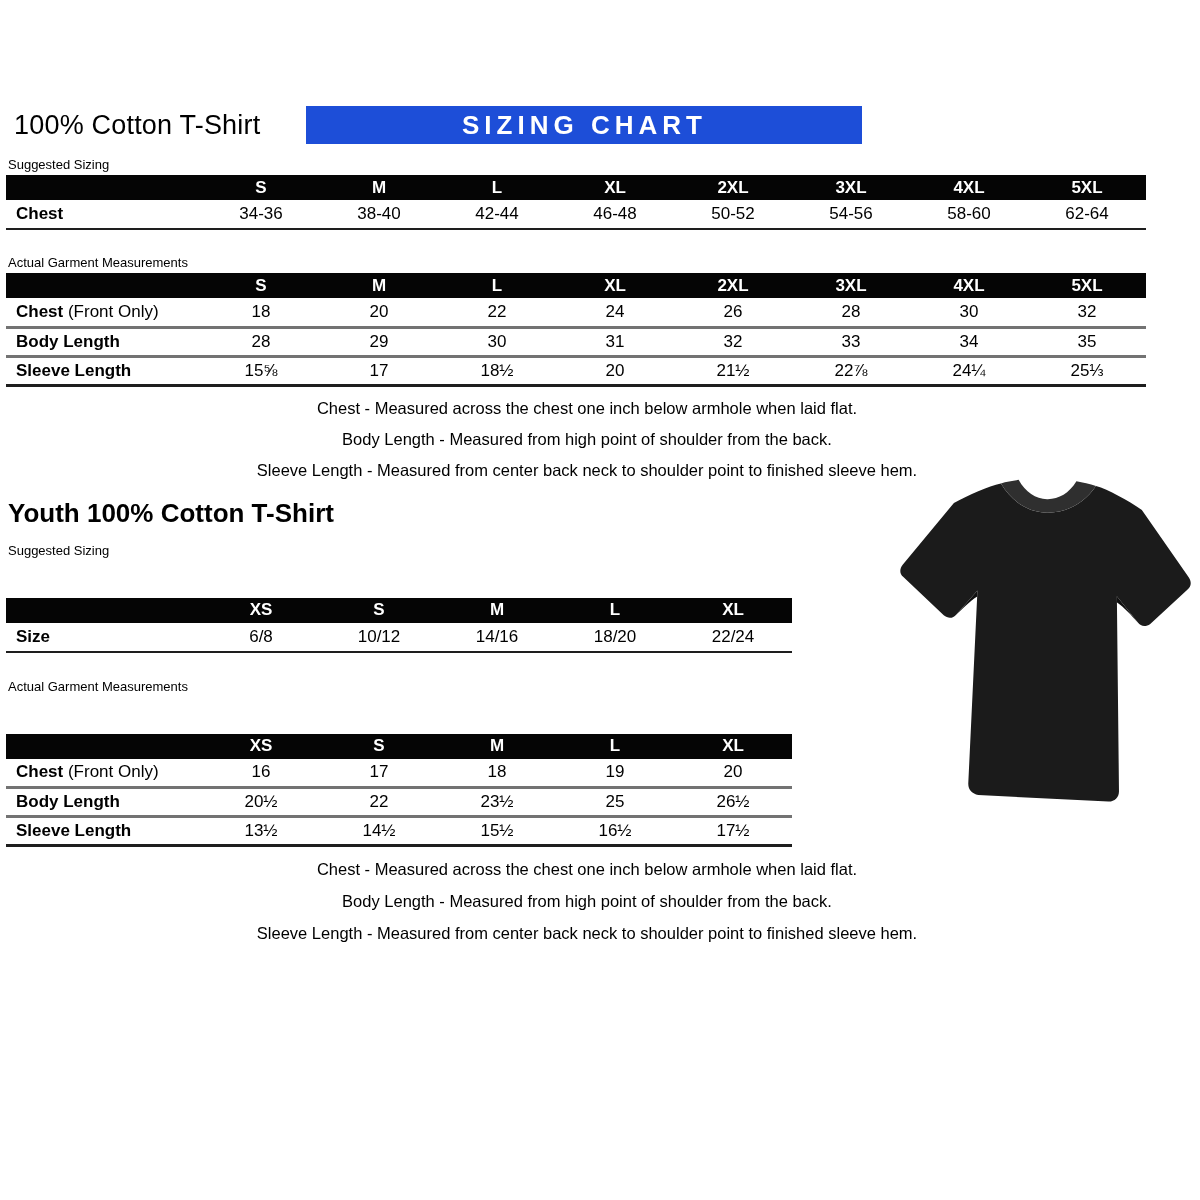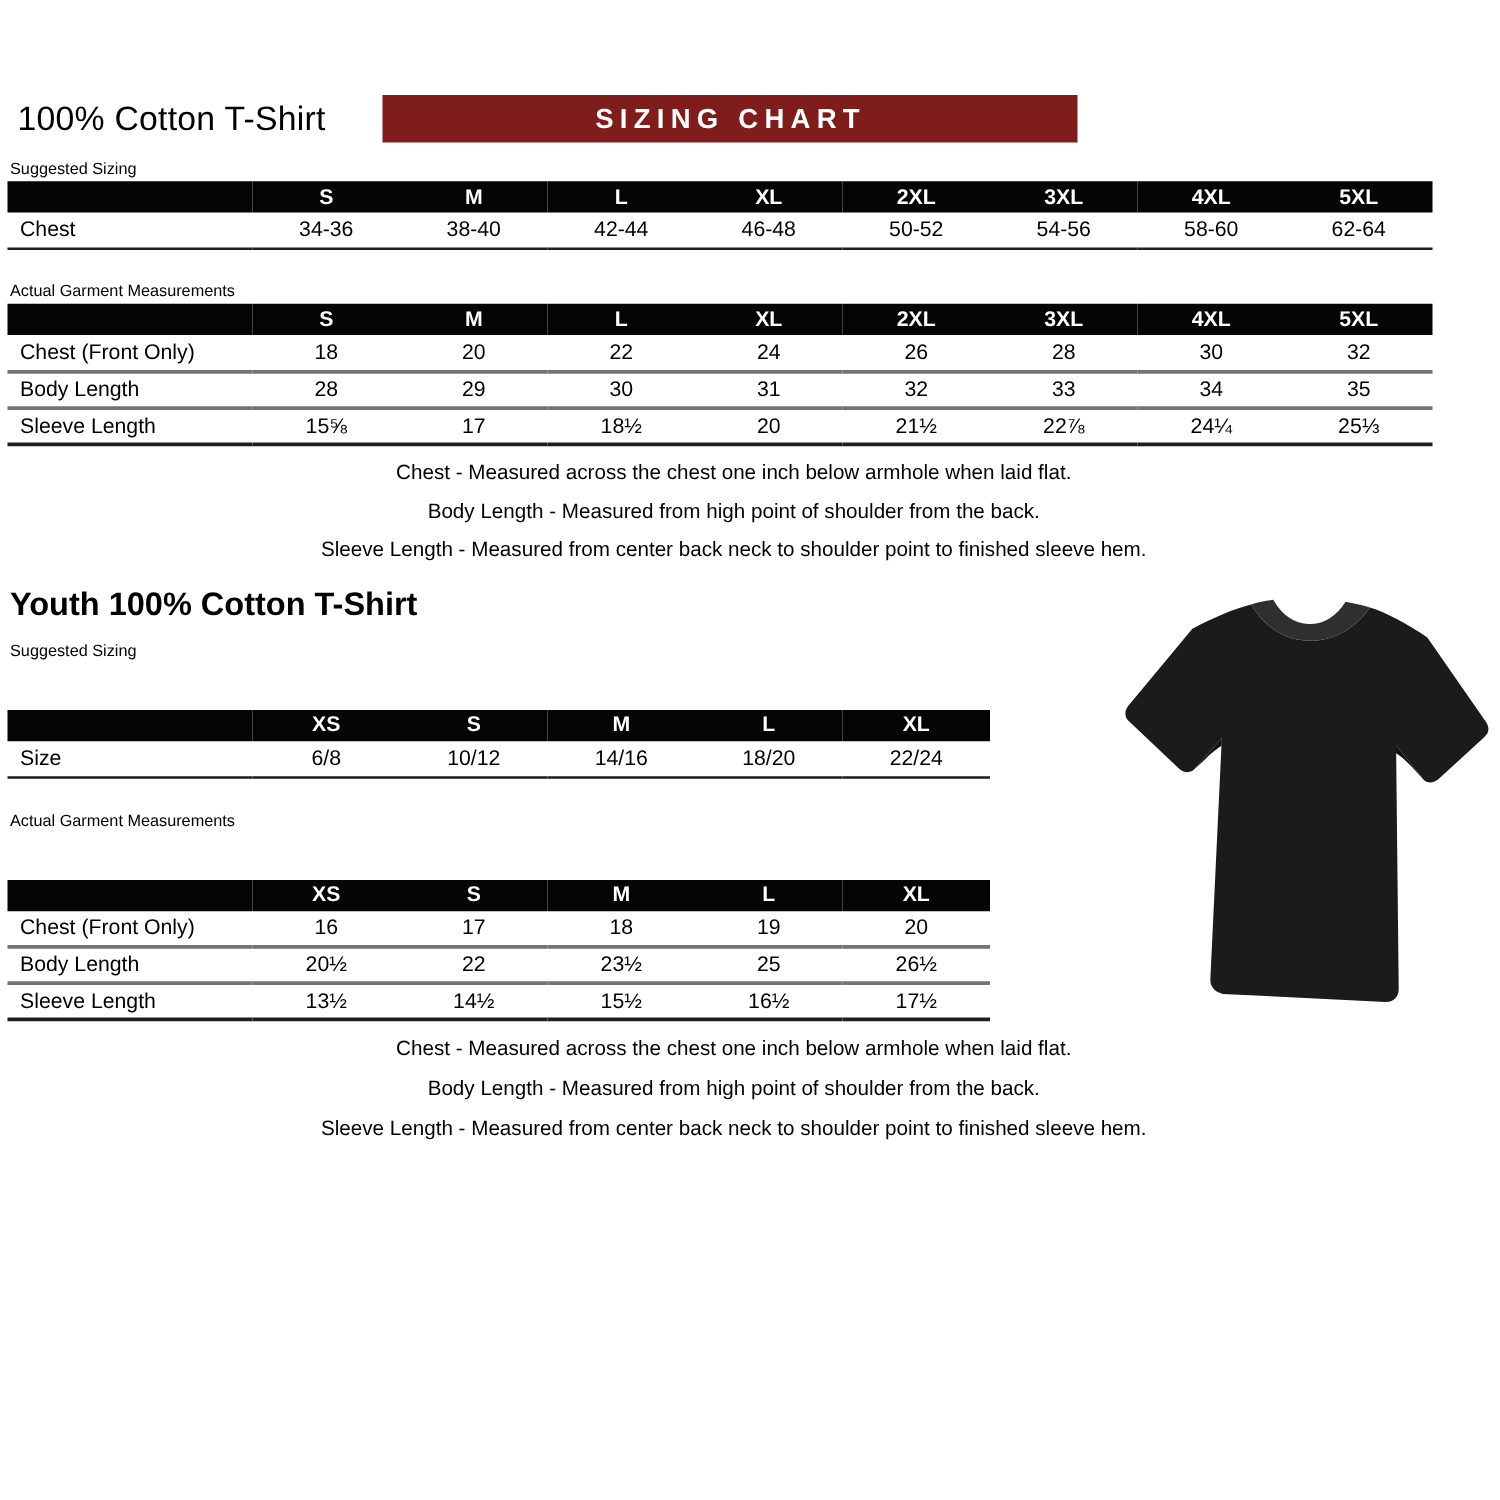--- a/index.html
+++ b/index.html
@@ -4,47 +4,47 @@
 <style>
   * { margin:0; padding:0; box-sizing:border-box; }
   html, body { width:1200px; height:1200px; }
   body {
     background:#ffffff;
     color:#000000;
     font-family:"Liberation Sans","DejaVu Sans",sans-serif;
     position:relative;
     overflow:hidden;
   }
-  .content { padding:74px 0 0 6px; width:1160px; }
+  .content { padding:104px 0 0 6px; width:1160px; }
 
   .title-row { display:flex; align-items:center; height:42px; margin-left:8px; }
   .page-title { font-size:27px; letter-spacing:0.2px; white-space:nowrap; }
   .banner {
     margin-left:46px;
     width:556px; height:38px;
-    background:#7f1d1d; color:#ffffff;
-    font-weight:bold; font-size:22px; letter-spacing:5px;
+    background:#1d4ed8; color:#ffffff;
+    font-weight:bold; font-size:26px; letter-spacing:5px;
     display:flex; align-items:center; justify-content:center;
   }
 
   .section-label { font-size:13px; margin:11px 0 3px 2px; }
 
   table.size-table { border-collapse:collapse; table-layout:fixed; }
   table.adult { width:1140px; }
   table.youth { width:786px;margin-top:40px; }
   .size-table th {
     background:#050505; color:#ffffff;
     font-size:17px; font-weight:bold;
     height:25px; text-align:center; padding:0;
   }
   .size-table th.label-col, .size-table td.label-col {
     width:196px; text-align:left; padding-left:10px;
   }
   .size-table td { font-size:17px; height:29px; text-align:center; }
-  .size-table td b { font-weight:normal; }
+  .size-table td b { font-weight:bold; }
 
   table.t-suggested { border-bottom:2px solid #1e1e1e; }
   table.t-meas { border-bottom:3px solid #1e1e1e; }
   table.t-meas tbody tr:not(:last-child) td { border-bottom:3px solid #737373; }
 
   .notes { margin-top:10px; }
   .notes p { font-size:16.5px; margin:12px 0 0 8px;text-align:center; }
   .notes.lower p { margin-top:13px; }
 
   .youth-title { font-size:26px; font-weight:bold; margin:18px 0 0 2px; }

